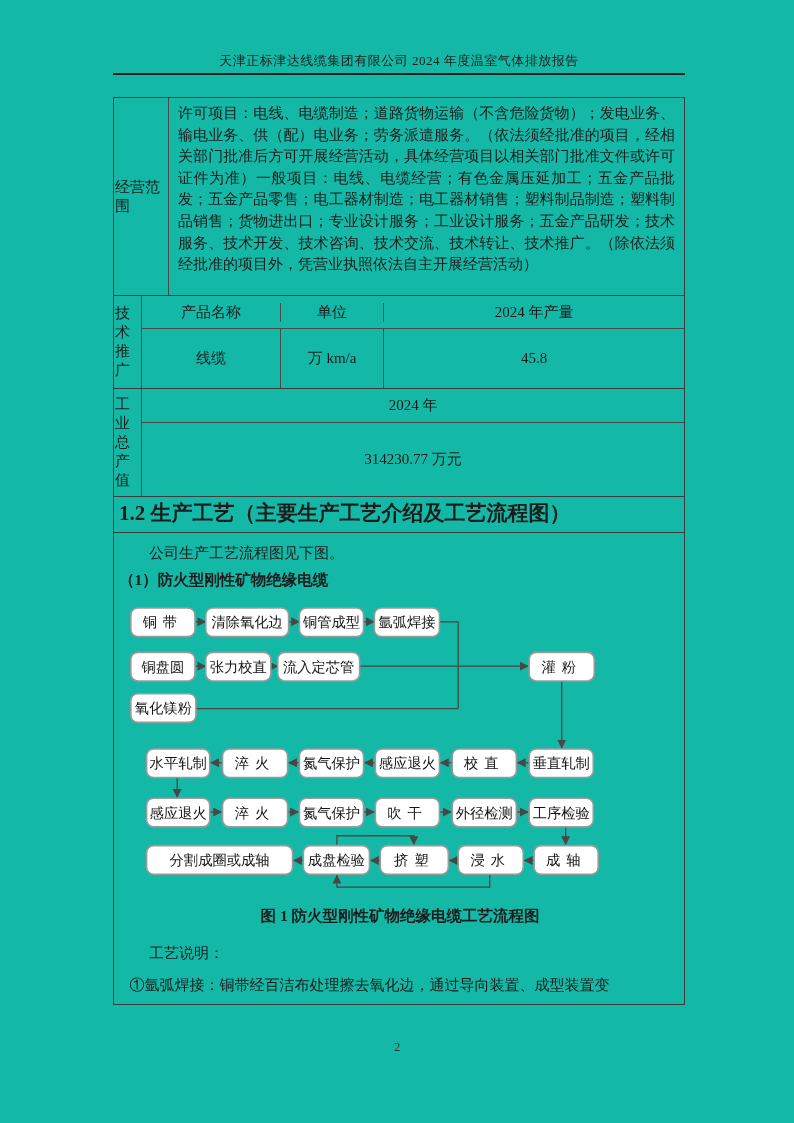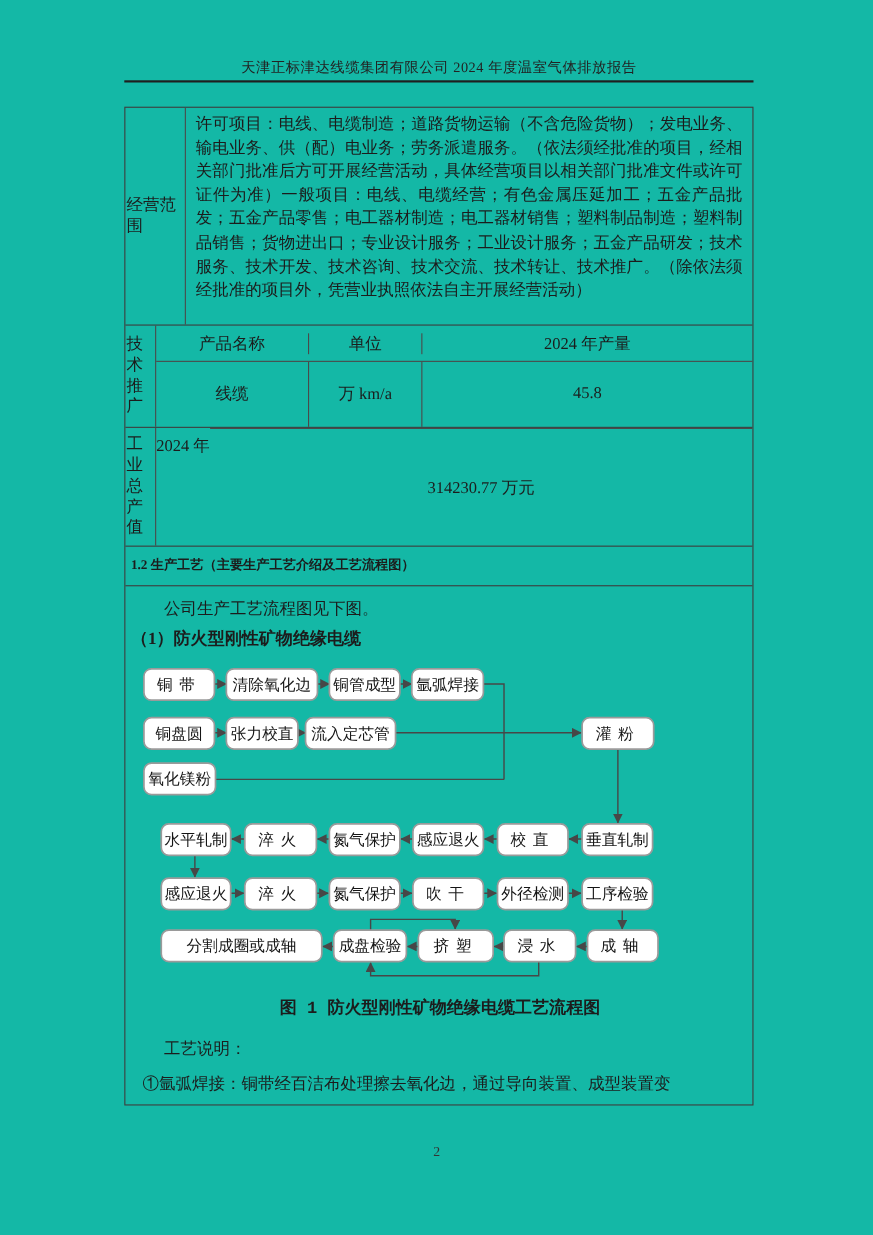--- a/index.html
+++ b/index.html
@@ -49,36 +49,36 @@
   .inner-hrow { display:flex; height:32px;align-items:center; }
   .inner-drow { display:flex; flex:1 1 auto; border-top:1.1px solid #4a4a4a; }
   .icell {
     display:flex; align-items:center; justify-content:center; text-align:center;
   }
   .icol1 { width:139px; border-right:1.1px solid #4a4a4a; }
   .icol2 { width:103px; border-right:1.1px solid #4a4a4a; }
   .icol3 { flex:1 1 auto; }
 
   .output-row { height:108px; }
-  .stack { flex:1 1 auto; display:flex; flex-direction:row; }
+  .stack { flex:1 1 auto; display:flex; flex-direction:column; }
   .stack-r1 { height:33px; display:flex; align-items:center; justify-content:center; }
   .stack-r2 { flex:1 1 auto; border-top:1.1px solid #4a4a4a;
               display:flex; align-items:center; justify-content:center; }
 
   .section-row { height:36px; display:block; font-weight:bold;
-                 line-height:33px; padding-left:5px; font-size:12px; }
+                 line-height:33px; padding-left:5px; font-size:21px; }
 
   .content-row { display:block; flex:1 1 auto; height:474px; padding:0 3px 0 5px; }
   .intro-p { margin-top:11px; text-indent:2em; }
   .sub-p   { margin-top:7px; font-weight:bold; font-size:15.5px; }
 
   .flow-wrap { margin-top:9px; width:564px; height:300px; }
   .flow-wrap svg { display:block; }
 
-  .caption-p { margin-top:6px; font-weight:bold; text-align:center; font-size:15.5px;font-family:Liberation Mono, monospace; }
+  .caption-p { margin-top:6px; font-weight:bold; text-align:center; font-size:15.5px; }
   .notes-title-p { margin-top:17px; text-indent:2em; }
   .note-p { margin-top:13px; text-indent:0.7em; }
 
   .page-number {
     position:absolute; top:1040px; left:0; width:794px;
     text-align:center; font-size:12.5px; color:#333;
   }
 </style>
 </head>
 <body>

